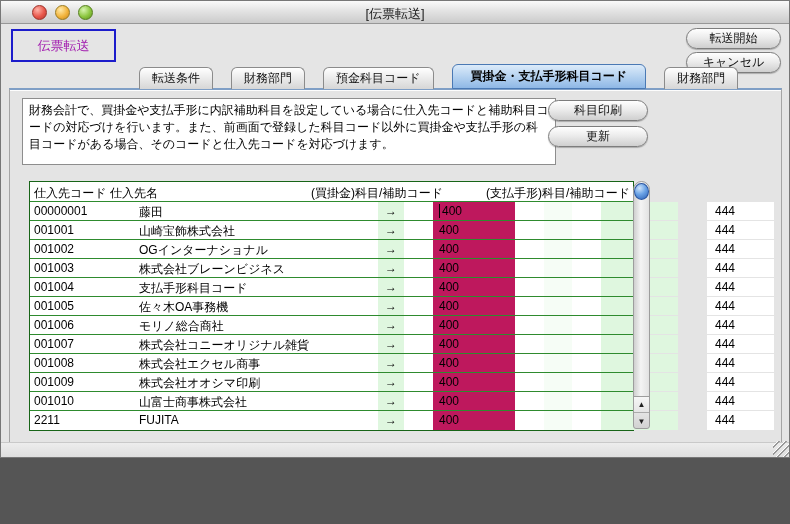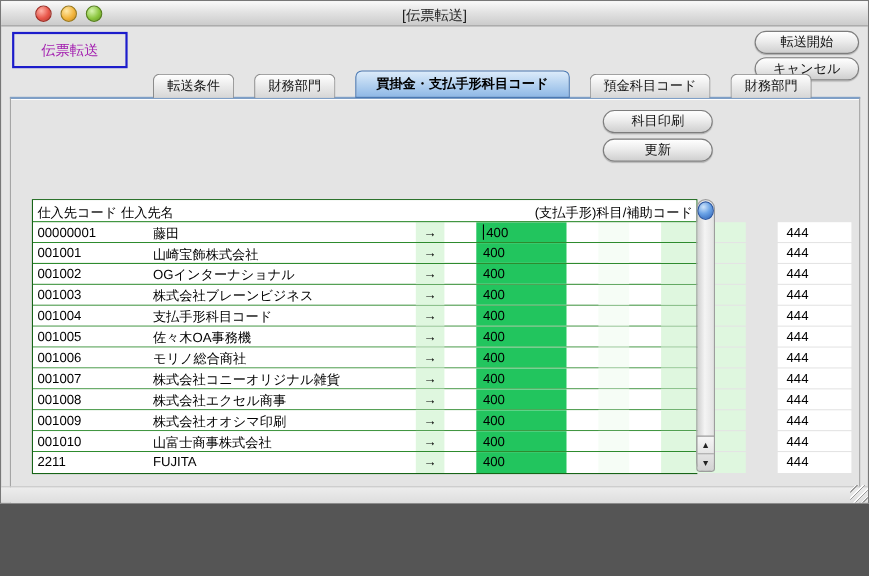--- a/index.html
+++ b/index.html
@@ -48,21 +48,21 @@
   .thead{position:relative;height:20px;background:#fff;border-bottom:1px solid #2e8b2e;font-size:12px;color:#000;}
   .thead span{position:absolute;top:3px;white-space:nowrap;text-align:right;}
   .th-code{left:4px;} .th-name{left:80px;font-family:Liberation Mono, monospace;} .th-pay{right:190px;} .th-note{right:3px;}
   .trow{display:grid;grid-template-columns:76px 214px 26px 82px 28px 77px 67px 33px;height:19px;
     border-bottom:1px solid #2e8b2e;font-size:12px;color:#000;background:#fff;gap:29px;}
   .trow:last-child{border-bottom:none;}
   .trow>div{overflow:hidden;white-space:nowrap;padding-top:2px;}
   .c-code{padding-left:4px;}
   .c-name{padding-left:4px;}
   .c-arrow{background:#dff7df;text-align:center;}
-  .c-k1{padding-left:6px;background:#22c55e;}
+  .c-k1{padding-left:6px;background:#be185d;}
   .c-h1{background:#f6fdf6;}
   .c-gap{background:#dff7df;}
   .c-k2{padding-left:8px;background:#fff;}
   .c-h2{background:#e9fae9;}
   .caret{border-left:1px solid #000;padding-left:2px;}
 
   
   .sbar{position:absolute;left:623px;top:91px;width:17px;height:248px;border:1px solid #9d9d9d;border-radius:9px;
     background:linear-gradient(90deg,#cfcfcf,#f4f4f4 45%,#e2e2e2);}
   .sthumb{position:absolute;left:0px;top:1px;width:15px;height:17px;border-radius:50%;
@@ -95,34 +95,36 @@
   <div class="badge">
     <span>伝票転送</span>
   </div>
 
   <div class="abtn btn-start">転送開始</div>
   <div class="abtn btn-cancel">キャンセル</div>
 
   <div class="tabbar">
       <div class="tab">転送条件</div>
       <div class="tab">財務部門</div>
+      <div class="tab">預金科目コード</div>
       <div class="tab active">買掛金・支払手形科目コード</div>
-      <div class="tab">預金科目コード</div>
       <div class="tab">財務部門</div>
     </div>
 
   <div class="panel">
+    <div class="desc">財務会計で、買掛金や支払手形に内訳補助科目を設定している場合に仕入先コードと補助科目コードの対応づけを行います。また、前画面で登録した科目コード以外に買掛金や支払手形の科目コードがある場合、そのコードと仕入先コードを対応づけます。</div>
 
     <div class="abtn btn-update">更新</div>
     <div class="abtn btn-print">科目印刷</div>
 
     <div class="tbl">
       <div class="thead">
         <span class="th-code">仕入先コード</span>
         <span class="th-name">仕入先名</span>
+        <span class="th-pay">(買掛金)科目/補助コード</span>
         <span class="th-note">(支払手形)科目/補助コード</span>
       </div>
       <div id="tbody">
           <div class="trow">
             <div class="c-code"><span>00000001</span></div>
             <div class="c-name"><span>藤田</span></div>
             <div class="c-arrow"><span>→</span></div>
             <div class="c-k1"><span class="caret">400</span></div>
             <div class="c-h1"></div>
             <div class="c-gap"></div>

